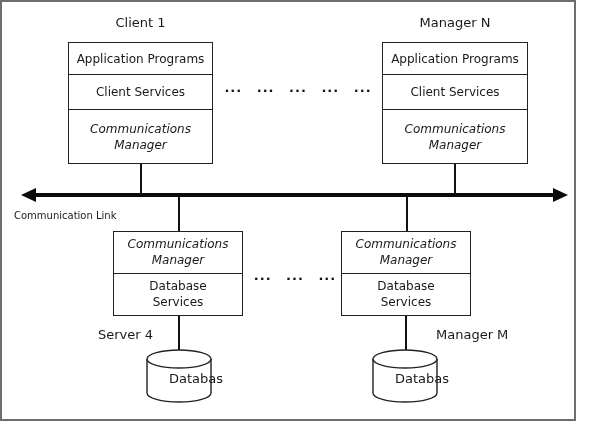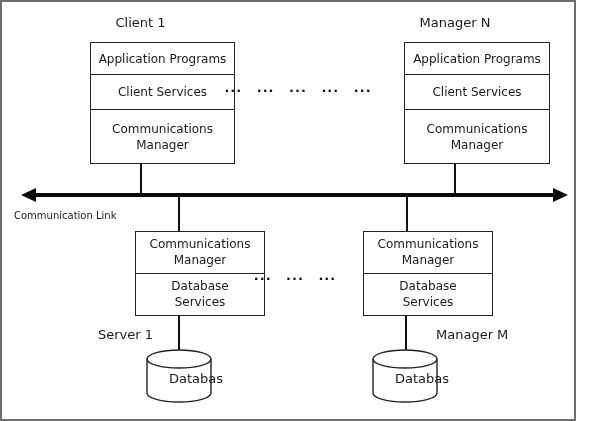--- a/index.html
+++ b/index.html
@@ -18,33 +18,32 @@
   .node-title {
     font-size: 13px;
     text-align: center;
     white-space: nowrap;
   }
   .vbox {
     border: 1px solid #222;
     background: #fff;
     display: flex;
     flex-direction: column;
-    margin-left: 22px;
   }
   .vbox .sec {
     display: flex;
     align-items: center;
     justify-content: center;
     text-align: center;
     font-size: 12px;
     line-height: 16px;
   }
   .vbox .sec + .sec { border-top: 1px solid #222; }
   .sec .lbl { display: inline-block; }
-  .wrap110 { max-width: 112px; }
+  .wrap110 { max-width: 112px; font-style: italic; }
   .wrap80  { max-width: 82px; text-align: center; }
   .server-box .sec { line-height: 15.5px; }
   .vline {
     width: 1.5px;
     background: #111;
   }
   .bus-line {
     height: 4px;
     background: #0a0a0a;
   }
@@ -139,21 +138,21 @@
     <div class="sec" style="height:41px;">
       <span class="lbl wrap110">Communications Manager</span>
     </div>
     <div class="sec" style="flex:1;">
       <span class="lbl wrap80">Database Services</span>
     </div>
   </div>
 
   <div class="abs dots" style="left:247px; top:266px; width:92px;">... ... ...</div>
 
-  <div class="abs server-label" style="left:96px; top:325px;">Server 1</div>
+  <div class="abs server-label" style="left:96px; top:325px;">Server 4</div>
   <div class="abs server-label" style="left:434px; top:325px;">Manager M</div>
 
   <div class="abs vline" style="left:176px; top:314px; height:35px;"></div>
   <div class="abs vline" style="left:403px; top:314px; height:35px;"></div>
 
   <svg class="abs" style="left:144px; top:347px;" width="66" height="54" viewBox="0 0 66 54">
     <path d="M1,10 L1,44 A32,9 0 0 0 65,44 L65,10" fill="#ffffff" stroke="#222" stroke-width="1.4"></path>
     <ellipse cx="33" cy="10" rx="32" ry="9" fill="#ffffff" stroke="#222" stroke-width="1.4"></ellipse>
   </svg>
   <div class="abs db-label" style="left:144px; top:369px; width:66px;">Databas</div>

